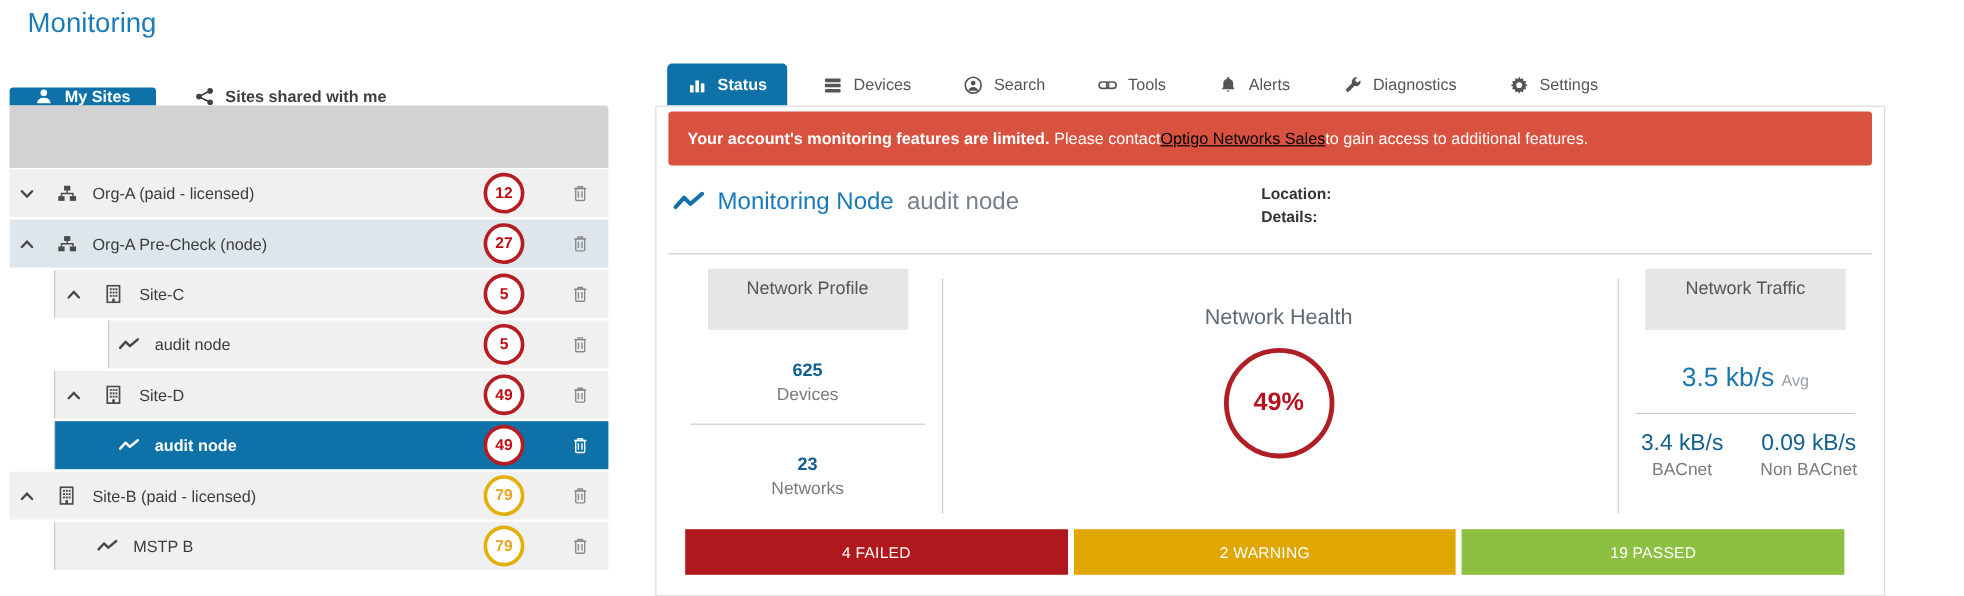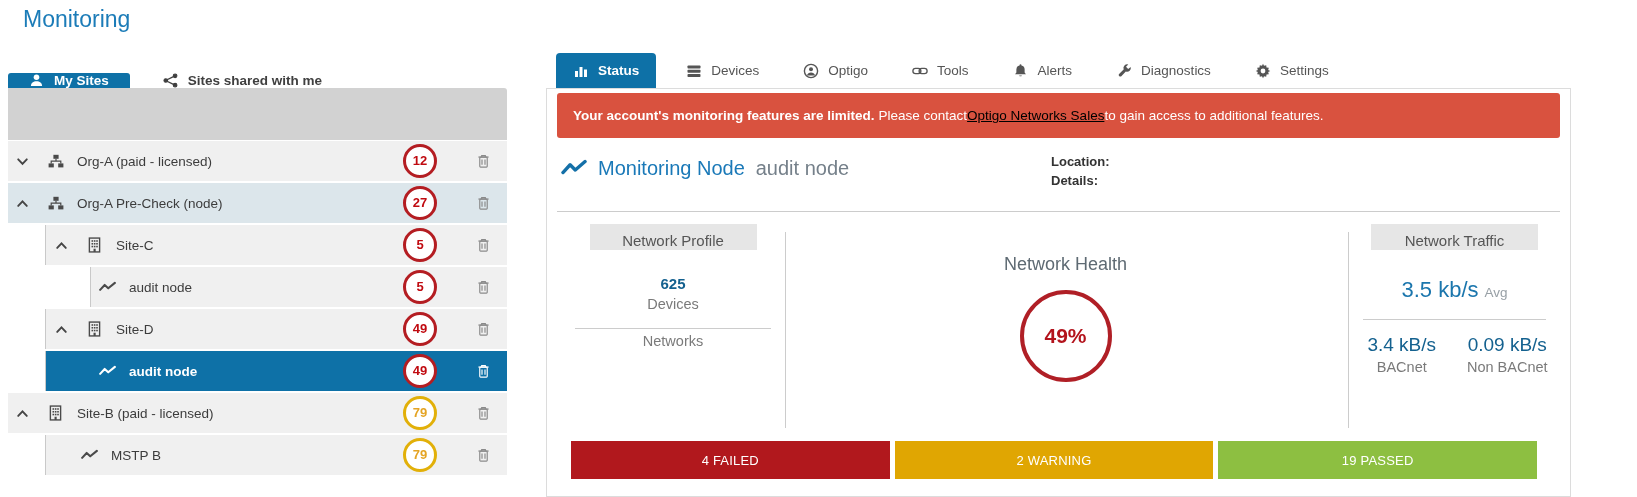--- a/index.html
+++ b/index.html
@@ -56,21 +56,21 @@
   .node-sub{font-size:20px;color:#75808a;}
   .loc-block{position:absolute;top:63px;left:504px;font-size:13px;color:#333;font-weight:bold;line-height:19px;}
   .hr-main{position:absolute;top:122px;left:10px;right:10px;border-top:1px solid #ccc;}
   
   .stats{position:absolute;top:123px;left:0;right:0;height:218px;}
   .v-div{position:absolute;top:20px;height:196px;width:1px;background:#ccc;}
   .v-div.one{left:238px;} .v-div.two{left:801px;}
   .col-profile{position:absolute;left:14px;width:224px;top:0;}
   .col-health{position:absolute;left:239px;right:225px;top:0;text-align:center;}
   .col-traffic{position:absolute;left:802px;right:10px;top:0;}
-  .colbox{margin:12px auto 0;width:167px;height:26px;line-height:33px;background:#e6e6e6;color:#555;font-size:15px;text-align:center;}
+  .colbox{margin:12px auto 0;width:167px;height:51px;line-height:33px;background:#e6e6e6;color:#555;font-size:15px;text-align:center;}
   .stat-value{margin-top:25px;font-size:15px;font-weight:bold;color:#14618f;text-align:center;}
   .stat-label{font-size:14.5px;color:#7a7a7a;text-align:center;margin-top:4px;}
   .inner-hr{margin:16px 14px 0;border-top:1px solid #ccc;}
   .health-title{margin-top:42px;font-size:18px;color:#5e6a73;}
   .health-ring{margin:15px auto 0;width:84px;height:84px;border:4px solid #b01f26;border-radius:50%;display:flex;align-items:center;justify-content:center;}
   .health-val{font-size:21px;font-weight:bold;color:#b3131c;}
   .traffic-avg{margin-top:27px;text-align:center;}
   .traffic-avg .tv{font-size:22px;color:#1b76ad;}
   .traffic-avg .ta{font-size:13.5px;color:#98a0a6;margin-left:6px;}
   .breakdown{display:flex;margin-top:14px;}
@@ -349,21 +349,21 @@
       <span>Devices</span>
     </div>
     <div class="mtab">
       <span class="micon">
         <svg viewBox="0 0 16 16" width="16" height="16" fill="none" stroke="currentColor" stroke-width="1.4">
           <circle cx="8" cy="8" r="6.6"></circle>
           <circle cx="8" cy="6.2" r="2" fill="currentColor" stroke="none"></circle>
           <path d="M3.8 12.6c.7-2 2.3-3 4.2-3s3.5 1 4.2 3" fill="currentColor" stroke="none"></path>
         </svg>
       </span>
-      <span>Optigo</span>
+      <span>Search</span>
     </div>
     <div class="mtab">
       <span class="micon">
         <svg viewBox="0 0 18 12" width="18" height="12" fill="none" stroke="currentColor" stroke-width="1.5">
           <rect x="1" y="3" width="9" height="6" rx="3"></rect>
           <rect x="8" y="3" width="9" height="6" rx="3"></rect>
         </svg>
       </span>
       <span>Tools</span>
     </div>
@@ -423,20 +423,21 @@
 
   <div class="stats">
     <div class="v-div one"></div>
     <div class="v-div two"></div>
 
     <div class="col-profile">
       <div class="colbox">Network Profile</div>
       <div class="stat-value">625</div>
       <div class="stat-label">Devices</div>
       <div class="inner-hr"></div>
+      <div class="stat-value">23</div>
       <div class="stat-label">Networks</div>
     </div>
 
     <div class="col-health">
       <div class="health-title">Network Health</div>
       <div class="health-ring">
         <span class="health-val">49%</span>
       </div>
     </div>
 

